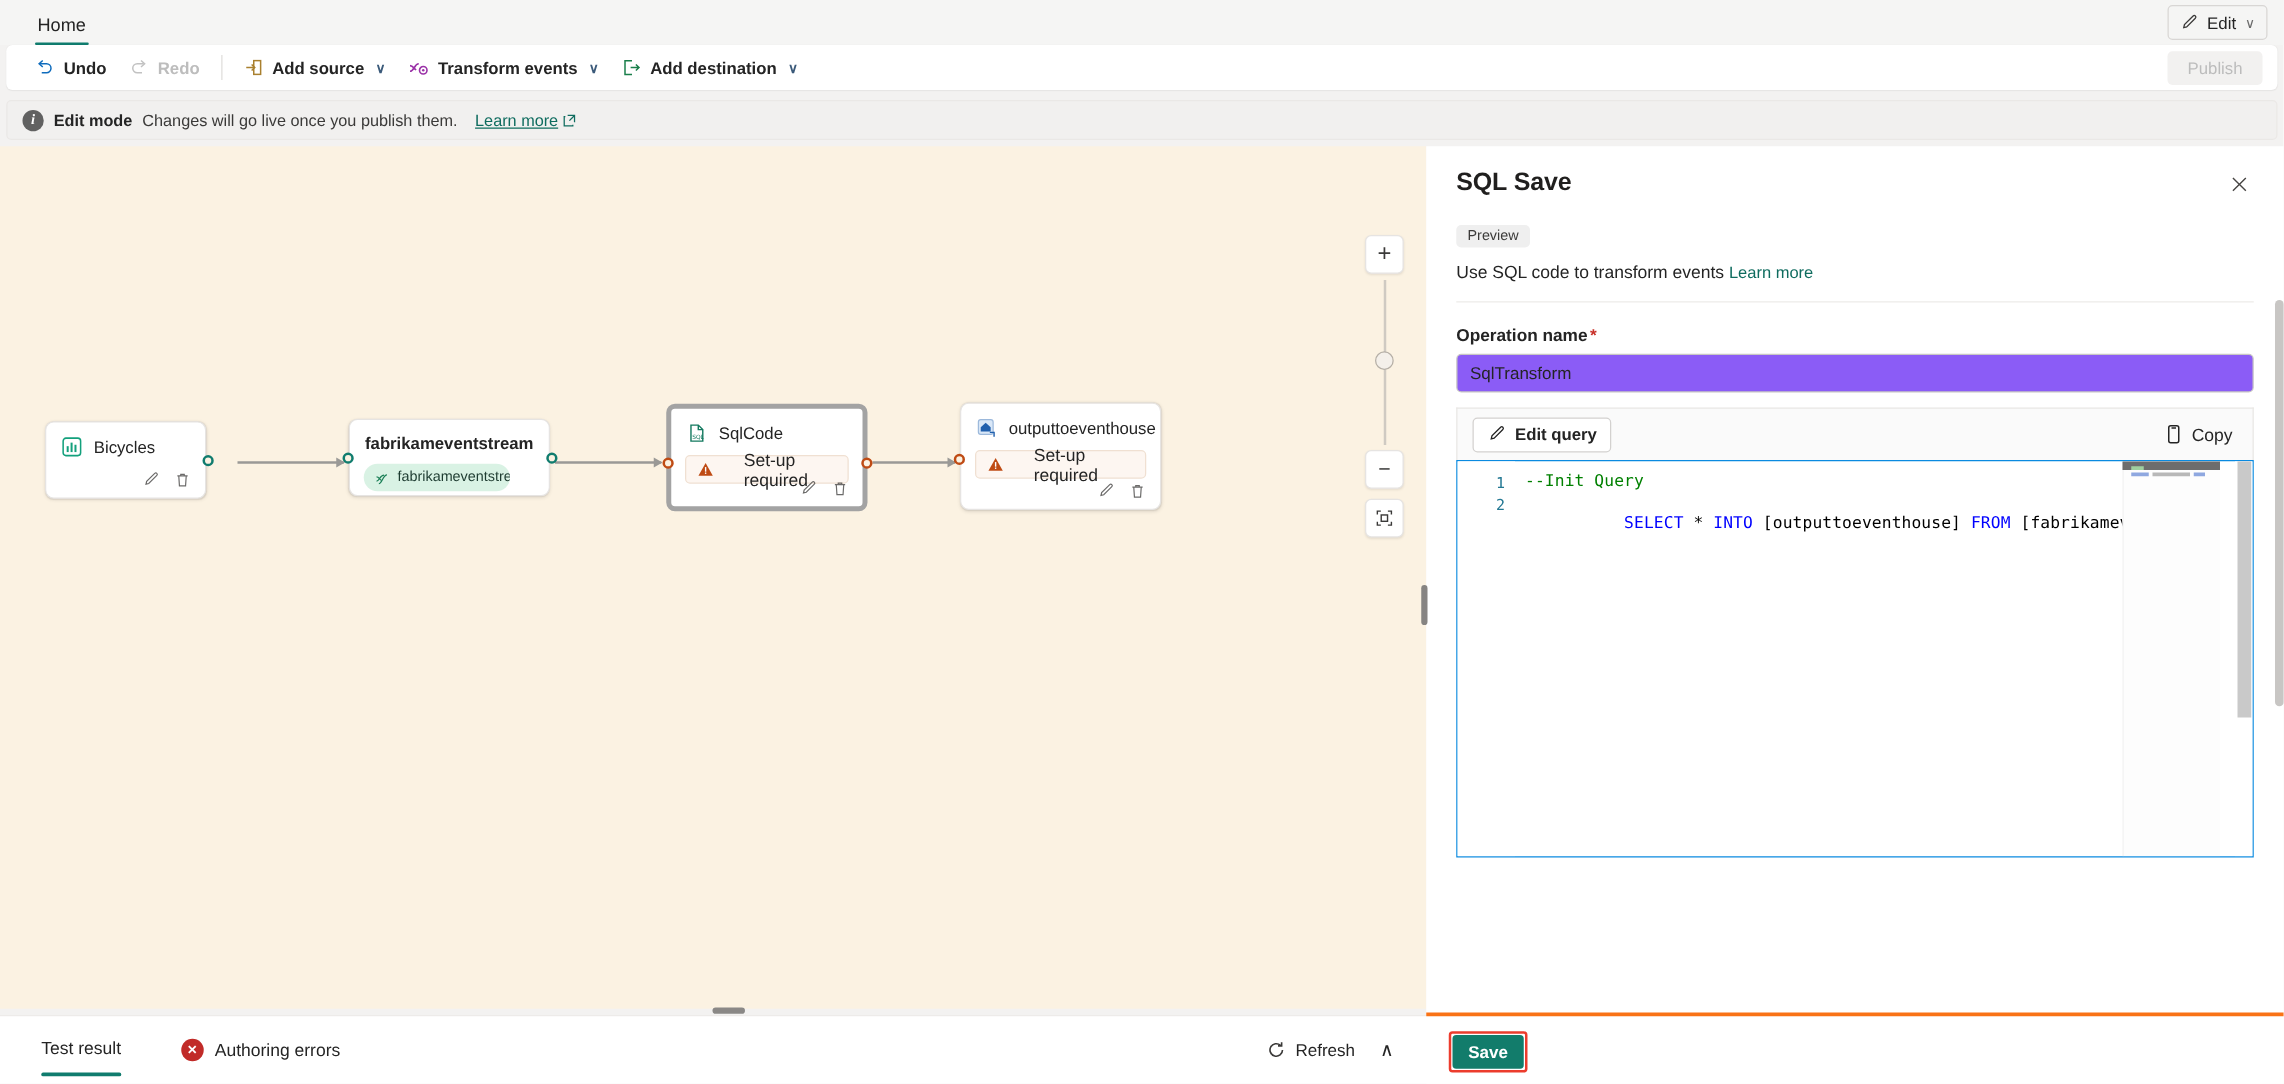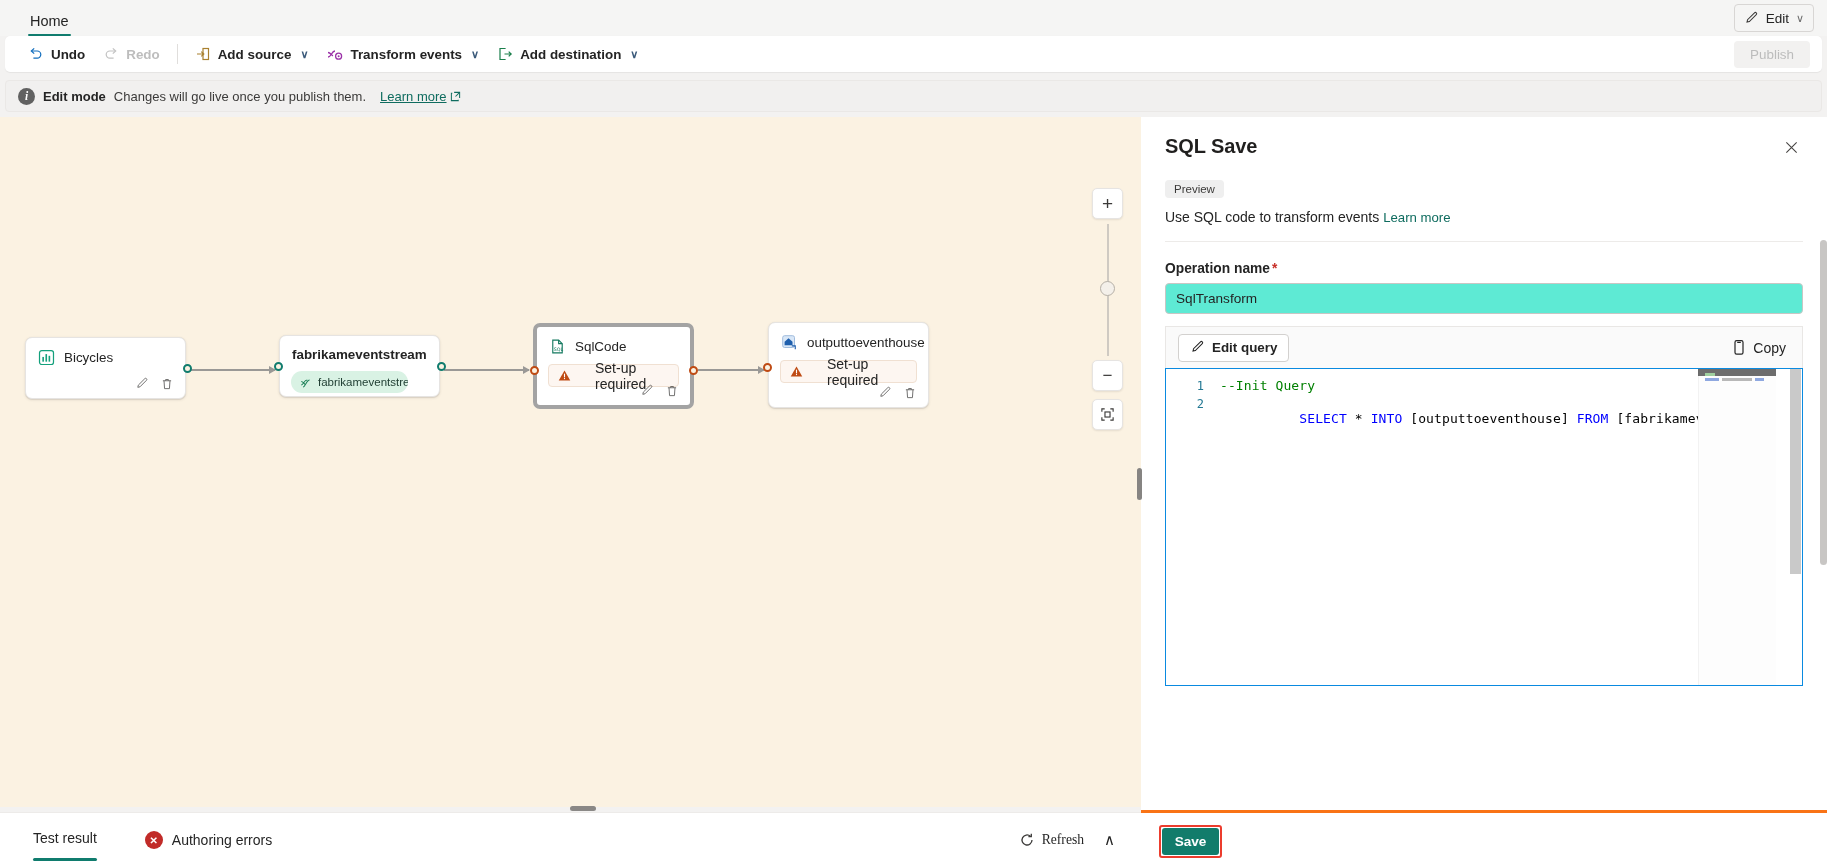--- a/index.html
+++ b/index.html
@@ -166,21 +166,21 @@
   }
   .err-ico {
     width:18px; height:18px; border-radius:50%; background:#c12b28;
     color:#fff; font-size:10px; display:flex; align-items:center;
     justify-content:center; font-weight:bold;
   }
   .bp-right {
     margin-left:auto; display:flex; align-items:center; gap:20px;
     margin-right:26px; font-size:13.6px; color:#242424;
   }
-  .bp-right .item { display:flex; align-items:flex-start; gap:7px; cursor:pointer;font-family:Liberation Serif, serif; }
+  .bp-right .item { display:flex; align-items:flex-end; gap:7px; cursor:pointer; }
 
   
   .rightpanel {
     position:absolute; left:1141px; top:117px; width:686px; height:750px;
     background:#ffffff;
   }
   .rp-head { padding:18px 24px 0 24px; position:relative; }
   .rp-title { font-size:20px; color:#201f1e; font-weight:bold; letter-spacing:-0.1px; }
   .rp-close {
     position:absolute; right:22px; top:16px; width:28px; height:28px;
@@ -198,21 +198,21 @@
 
   .rp-body { padding:0 24px; }
   .field-label {
     margin-top:19px; font-size:13.8px; color:#242424; font-weight:bold;
   }
   .req { color:#c8312a; margin-left:2px; }
   .text-input {
     margin-top:7px; width:100%; height:31px;
     border:1px solid #c8c6c4; border-radius:4px;
     padding:0 10px; font-size:13.6px; color:#242424;
-    font-family:inherit; background:#5eead4; outline:none;
+    font-family:inherit; background:#8b5cf6; outline:none;
   }
 
   .query-toolbar {
     margin-top:12px; height:42px; background:#fafafa;
     border:1px solid #e9e7e5; border-bottom:none;
     display:flex; align-items:center; padding:0 12px;
   }
   .editq-btn {
     display:flex; align-items:center; gap:7px;
     height:28px; padding:1px 11px; background:#fff;
@@ -385,21 +385,21 @@
       </span>
     </span>
   </div>
 
   <div class="canvas">
 
     <div class="edge" style="left:190px; top:252px; width:85px;"></div>
     <div class="edge" style="left:444px; top:252px; width:85px;"></div>
     <div class="edge" style="left:698px; top:252px; width:66px;"></div>
 
-    <div class="node" style="left:25px; top:220px; width:161px; height:62px;">
+    <div class="node" style="left:36px; top:220px; width:129px; height:62px;">
       <div class="node-title">
         <span>
           <svg width="17" height="17" viewBox="0 0 18 18">
               <rect x="1.6" y="1.6" width="14.8" height="14.8" rx="2.4" fill="none" stroke="#13a07c" stroke-width="1.3"></rect>
               <rect x="4.6" y="8.4" width="1.7" height="5" fill="#13a07c"></rect>
               <rect x="7.9" y="5.4" width="1.7" height="8" fill="#13a07c"></rect>
               <rect x="11.2" y="7.2" width="1.7" height="6.2" fill="#13a07c"></rect>
             </svg>
         </span>
         <span>Bicycles</span>

